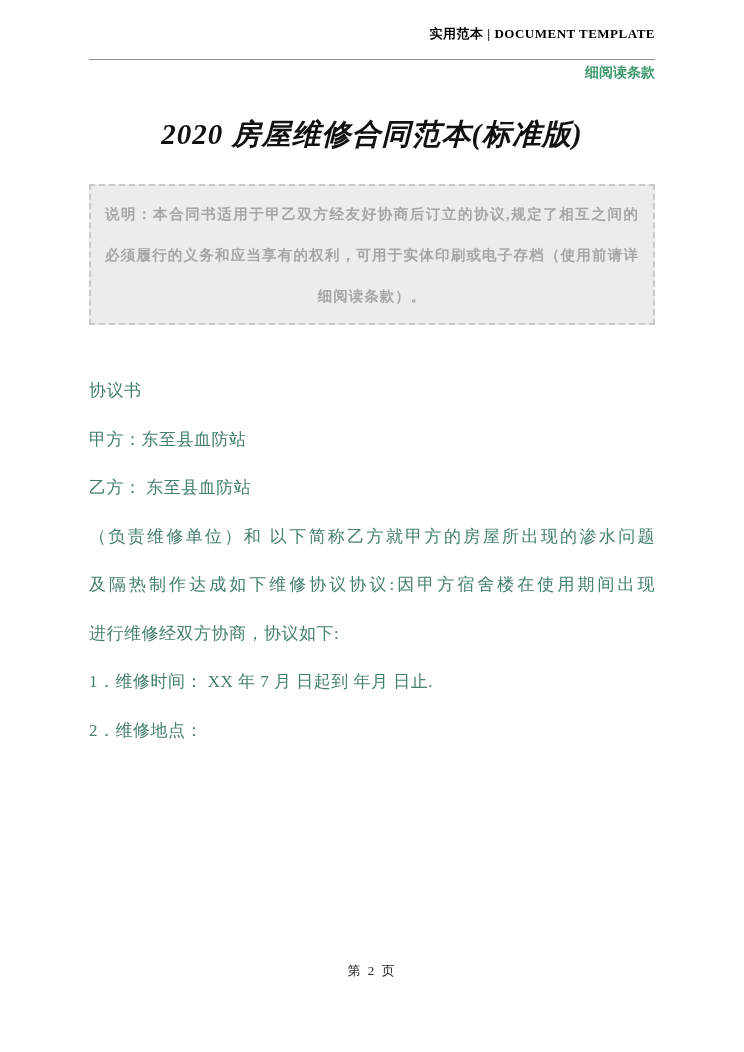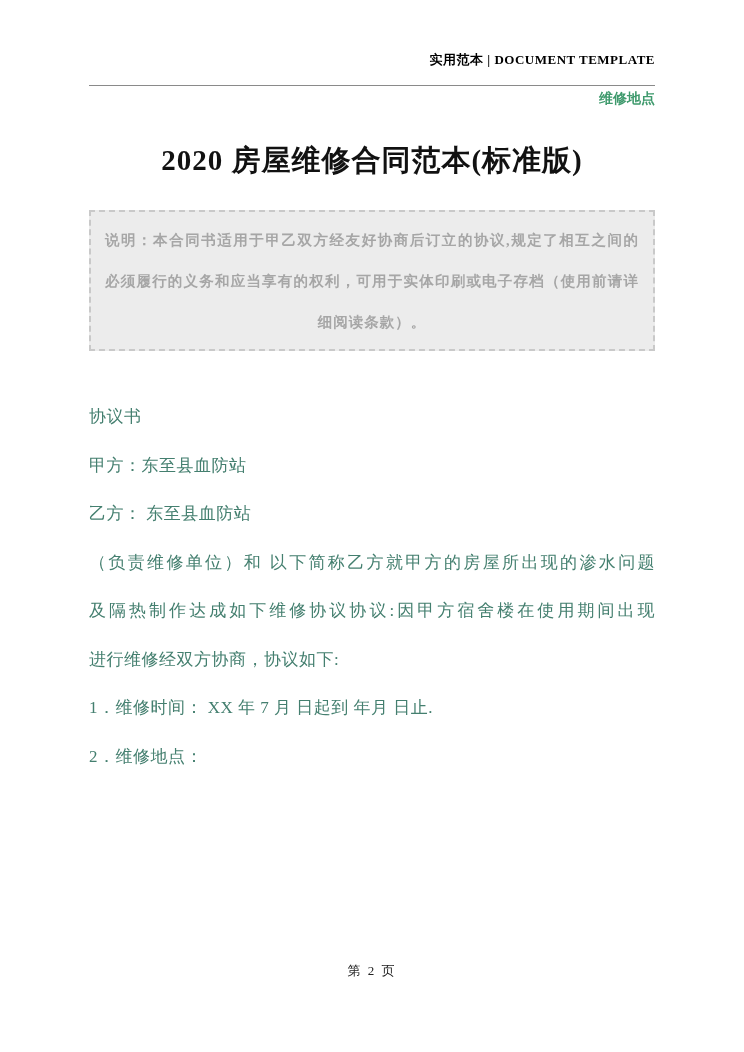--- a/index.html
+++ b/index.html
@@ -19,21 +19,21 @@
     width:744px;height:1052px;
     background:var(--page-bg);
     margin:0 auto;
     position:relative;
     overflow:hidden;
     font-family:"Liberation Serif","DejaVu Serif",serif;
   }
   .content{
     width:566px;
     margin:0 auto;
-    padding-top:50px;
+    padding-top:24px;
   }
   .header{text-align:right;}
   .brand{
     font-size:13px;
     font-weight:bold;
     color:#000000;
     letter-spacing:0.5px;
     line-height:20px;
     font-family:"Liberation Serif","DejaVu Serif",serif;
   }
@@ -50,20 +50,21 @@
     line-height:26px;
   }
   .title{
     margin-top:26px;
     text-align:center;
     font-size:29px;
     font-weight:bold;
     color:var(--title-text);
     letter-spacing:1px;
     line-height:44px;
+    font-style:italic;
   }
   .note-box{
     margin-top:28px;
     background:var(--note-bg);
     border:2px dashed var(--note-border);
     padding:8px 14px 6px 14px;
     font-weight:bold;
   }
   .note-line{
     color:var(--note-text);
@@ -98,21 +99,21 @@
 </style>
 </head>
 <body>
 
 <div class="page">
   <div class="content">
 
     <div class="header">
       <div class="brand">实用范本 | DOCUMENT TEMPLATE</div>
       <hr class="rule">
-      <div class="doc-type">维修地点</div>
+      <div class="doc-type">细阅读条款</div>
     </div>
 
     <h1 class="title">2020 房屋维修合同范本(标准版)</h1>
 
     <div class="note-box">
       <div class="note-line j">说明：本合同书适用于甲乙双方经友好协商后订立的协议,规定了相互之间的</div>
       <div class="note-line j">必须履行的义务和应当享有的权利，可用于实体印刷或电子存档（使用前请详</div>
       <div class="note-line">细阅读条款）。</div>
     </div>
 

